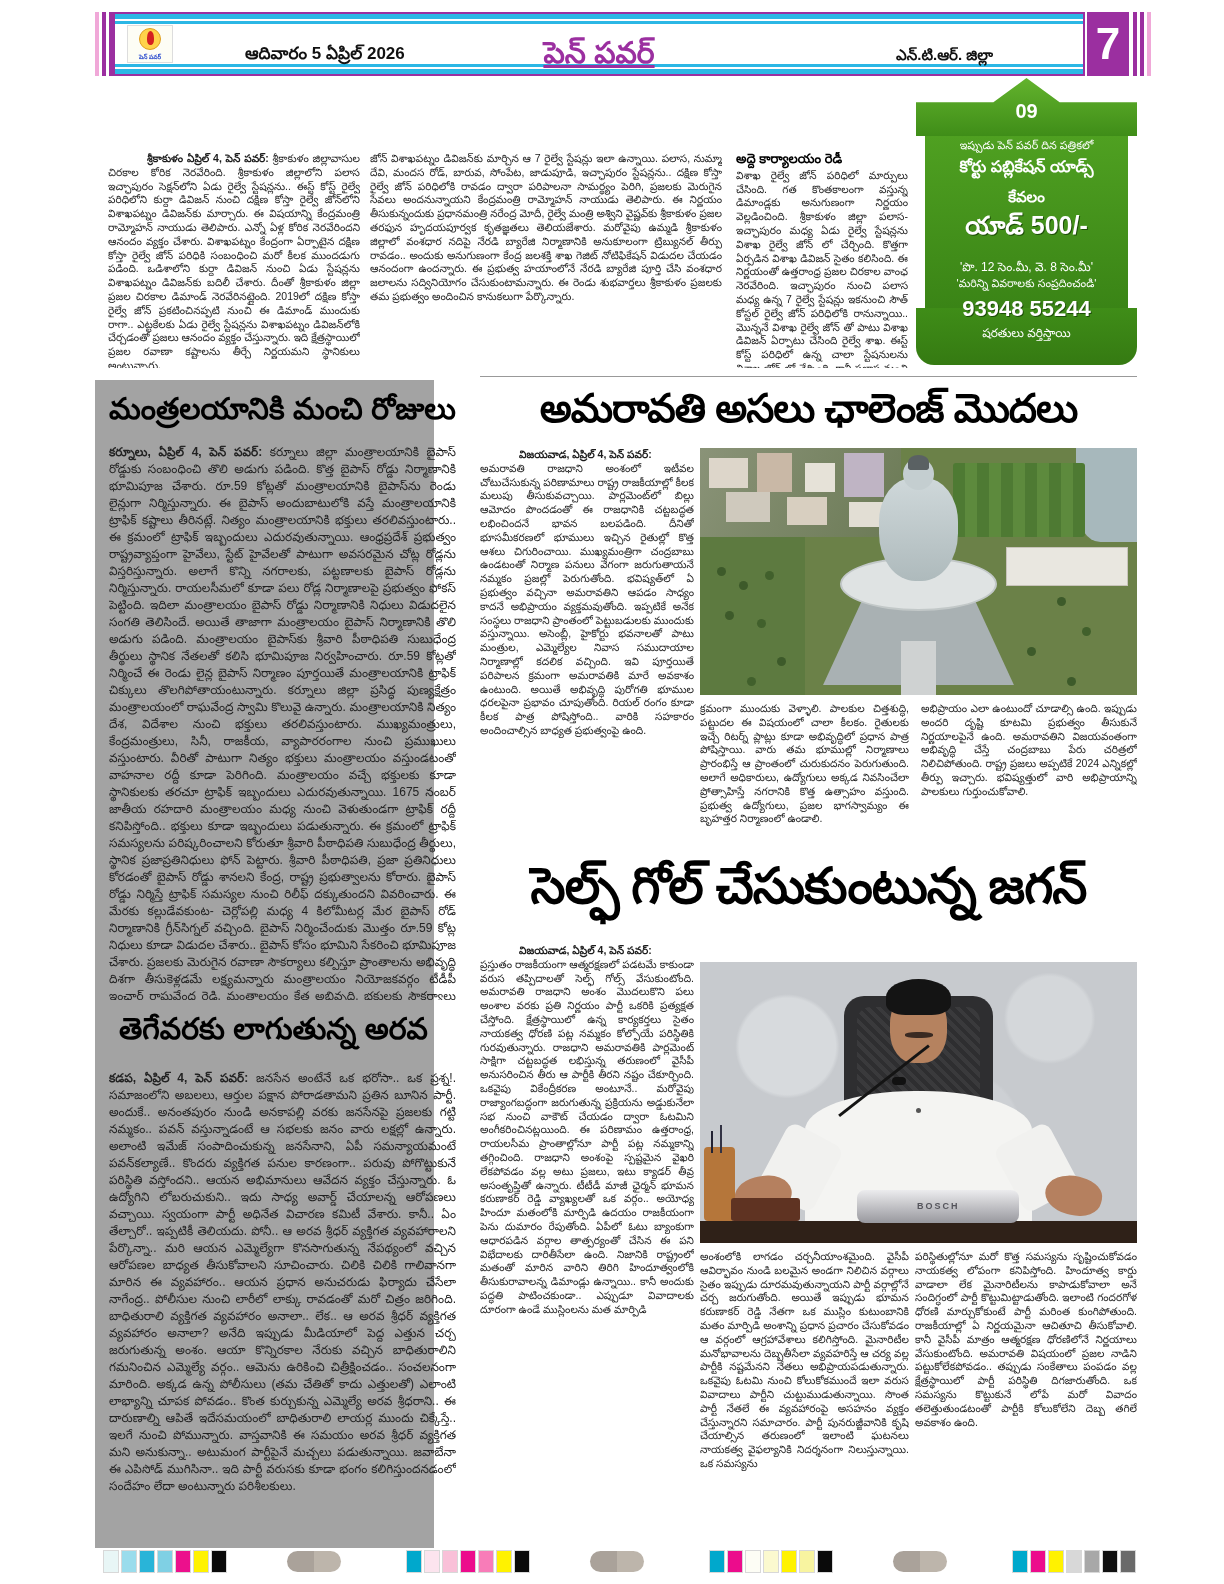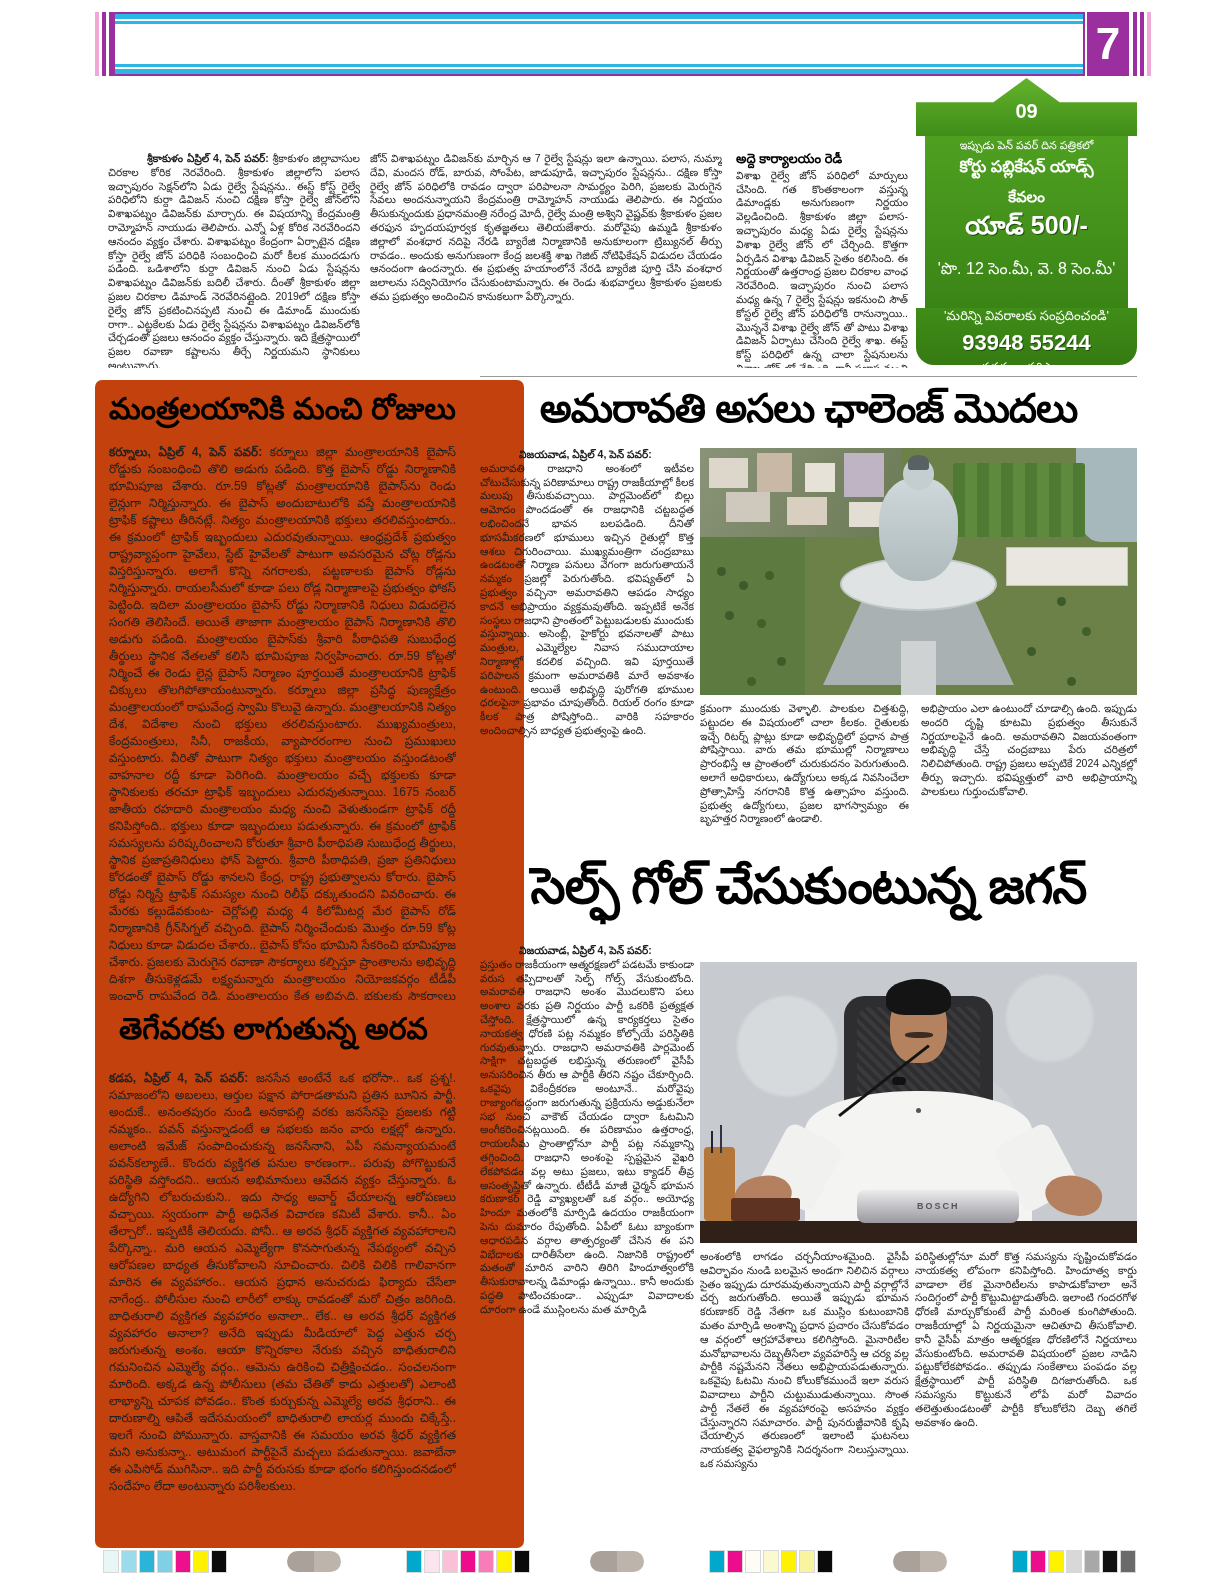--- a/index.html
+++ b/index.html
@@ -41,29 +41,29 @@
             background:linear-gradient(180deg,#63b32d,#3f8d18);
             clip-path:polygon(0 42%,35% 42%,50% 0,65% 42%,100% 42%,100% 100%,0 100%); }
   .ad-mid { position:absolute; left:9px; top:58px; width:203px; height:172px; background:linear-gradient(180deg,#4fa021,#3a8416); }
   .ad-bot { position:absolute; left:0; top:230px; width:100%; height:57px; background:linear-gradient(180deg,#3f8d18,#357a12); border-radius:0 0 18px 18px; }
   .ad-text { position:absolute; inset:0; display:flex; flex-direction:column; align-items:center; color:#fff; text-align:center; }
   .ad-badge { margin-top:22px; font-size:20px; font-weight:bold; }
   .ad-line1 { margin-top:16px; font-size:11px; }
   .ad-line2 { margin-top:4px; font-size:16px; font-weight:bold; }
   .ad-line3 { margin-top:8px; font-size:15px; font-weight:bold; }
   .ad-price { margin-top:2px; font-size:25px; font-weight:800; text-shadow:1px 1px 0 #1d4d08; }
-  .ad-size { margin-top:14px; font-size:16px; }
-  .ad-contact { margin-top:26px; font-size:13px; }
+  .ad-size { margin-top:14px; font-size:12px; }
+  .ad-contact { font-size:11px; }
   .ad-phone { margin-top:4px; font-size:22px; font-weight:800; text-shadow:1px 1px 0 #1d4d08; }
   .ad-terms { margin-top:4px; font-size:12px; }
 
   .divider { position:absolute; left:480px; top:376px; width:657px; height:1px; background:#999; }
 
   
-  .pinkbox { position:absolute; left:95px; top:380px; width:429px; height:1168px; background:#c2410c;border-radius:7px; }
+  .pinkbox { position:absolute; left:95px; top:380px; width:339px; height:1168px; background:#a3a3a3; }
   .pink-h1 { position:absolute; left:14px; top:12px; width:347px; font-size:30px; font-weight:800; color:#000; }
   .pink-b1 { position:absolute; left:14px; top:64px; width:347px; height:556px; font-size:12px; line-height:17px; text-align:justify; color:#222; overflow:hidden; }
   .pink-h2 { position:absolute; left:24px; top:632px; width:347px; font-size:30px; font-weight:800; color:#000; }
   .pink-b2 { position:absolute; left:14px; top:690px; width:347px; height:466px; font-size:12px; line-height:17px; text-align:justify; color:#222; overflow:hidden; }
 
   
   .am-headline { position:absolute; left:480px; top:384px; width:657px; height:58px; font-size:40px; font-weight:800; color:#000; display:flex; align-items:center; justify-content:center; letter-spacing:-1px; }
   .am-col1 { left:480px; top:448px; width:214px; height:397px; }
   .am-colA { left:700px; top:702px; width:209px; height:143px; }
   .am-colB { left:921px; top:702px; width:216px; height:143px; }
@@ -100,20 +100,30 @@
       <div class="hdr-cyanband" style="top:0;">
           <div class="cy1"></div>
           <div class="cy2"></div>
           <div class="cy3"></div>
         </div>
       <div class="hdr-cyanband" style="bottom:0;">
           <div class="cy3"></div>
           <div class="cy2"></div>
           <div class="cy1"></div>
         </div>
+      <div class="hdr-content">
+        <div class="logo-box">
+          <div class="logo-circle"></div>
+          <div class="logo-flame"></div>
+          <div class="logo-caption">పెన్ పవర్</div>
+        </div>
+        <div class="hdr-date">ఆదివారం 5 ఏప్రిల్ 2026</div>
+        <div class="hdr-masthead">పెన్ పవర్</div>
+        <div class="hdr-district">ఎన్.టి.ఆర్. జిల్లా</div>
+      </div>
     </div>
     <div class="hdr-pagebox">7</div>
     <div class="hdr-stripes right">
       <div class="bar" style="background:#9b2fa0;"></div>
       <div class="bar" style="background:#9b2fa0;"></div>
       <div class="bar" style="background:#f0a8d8;"></div>
     </div>
   </div>
 
   <div class="col t-col1">

